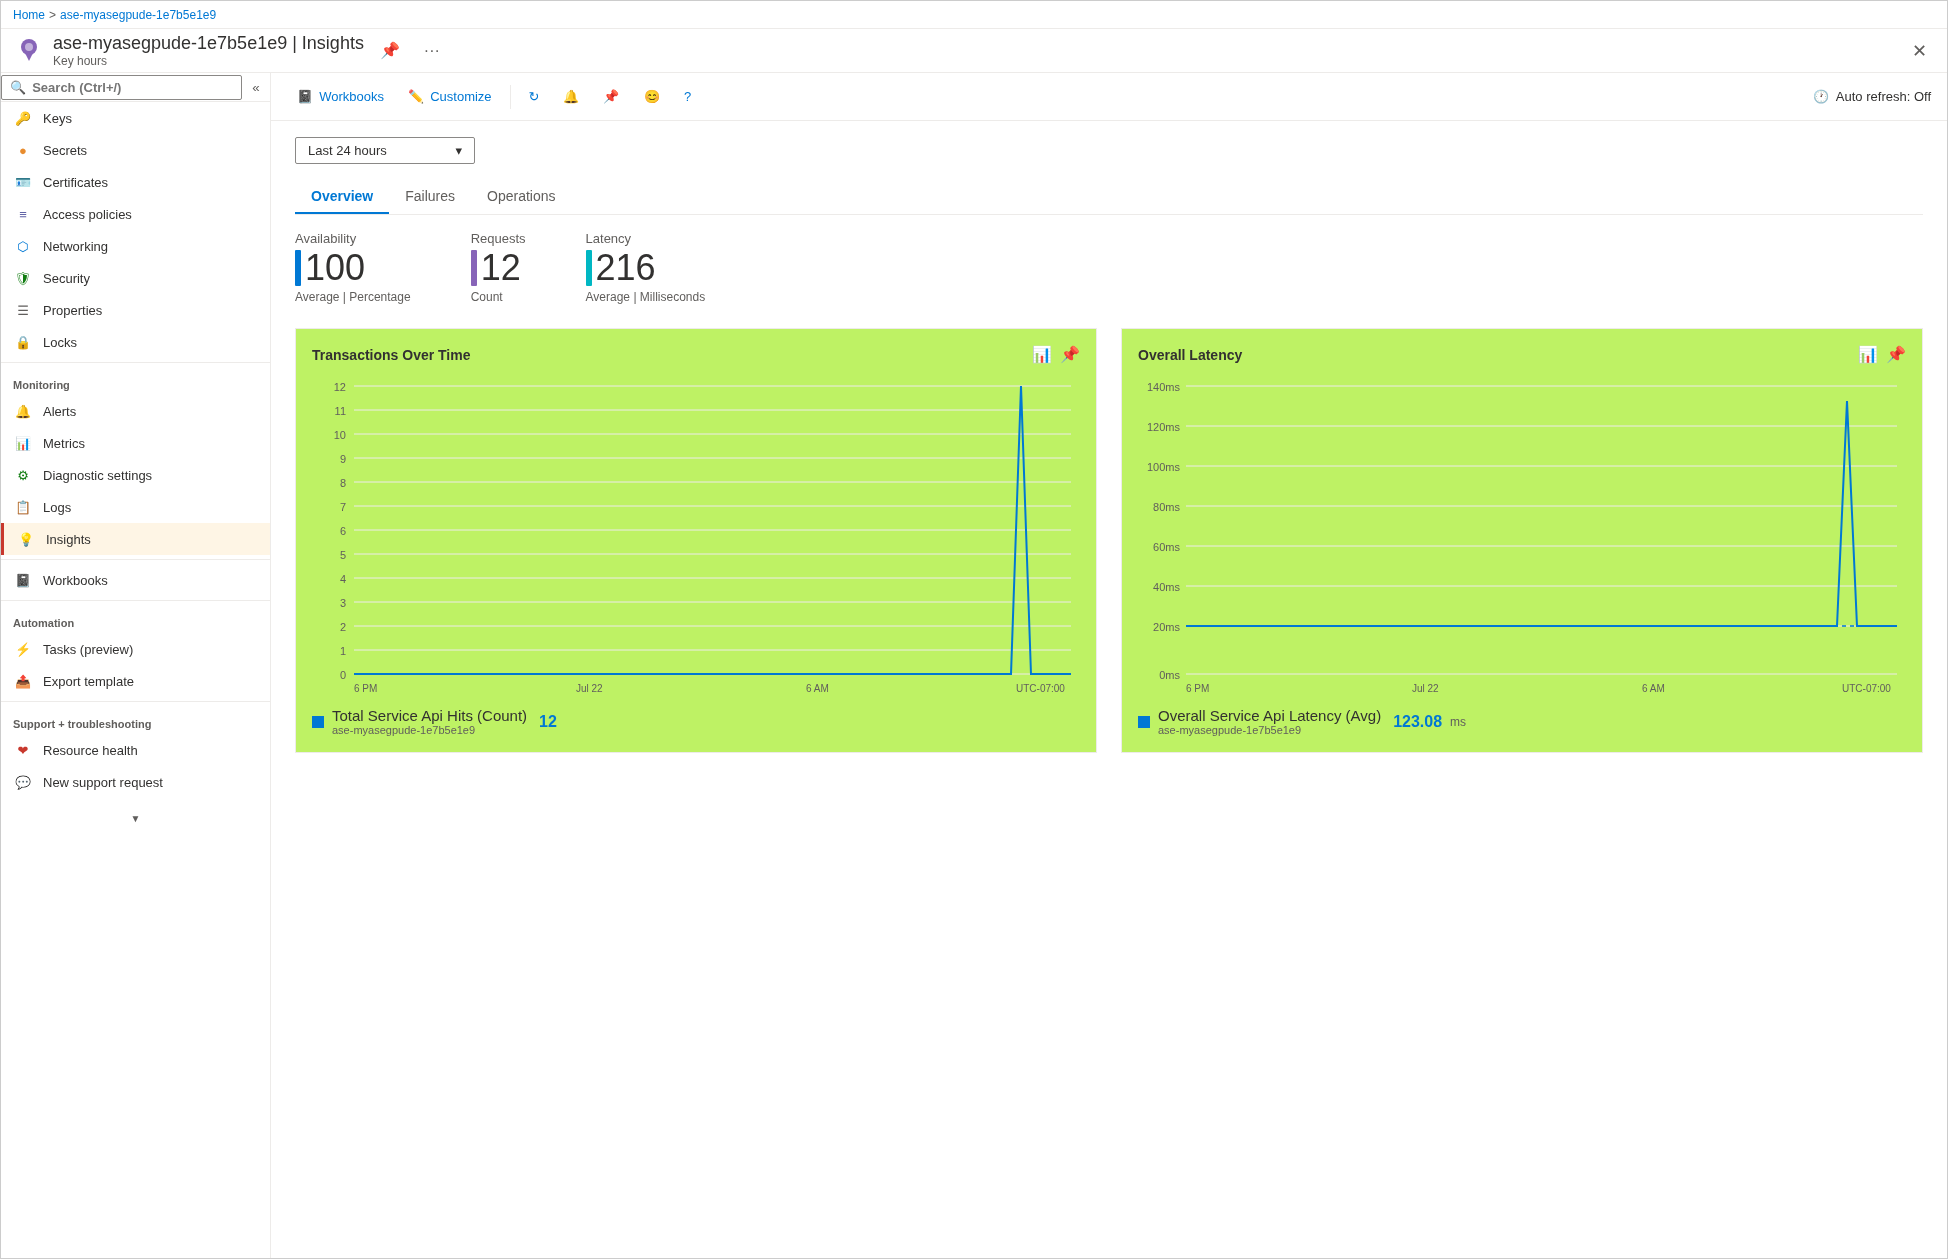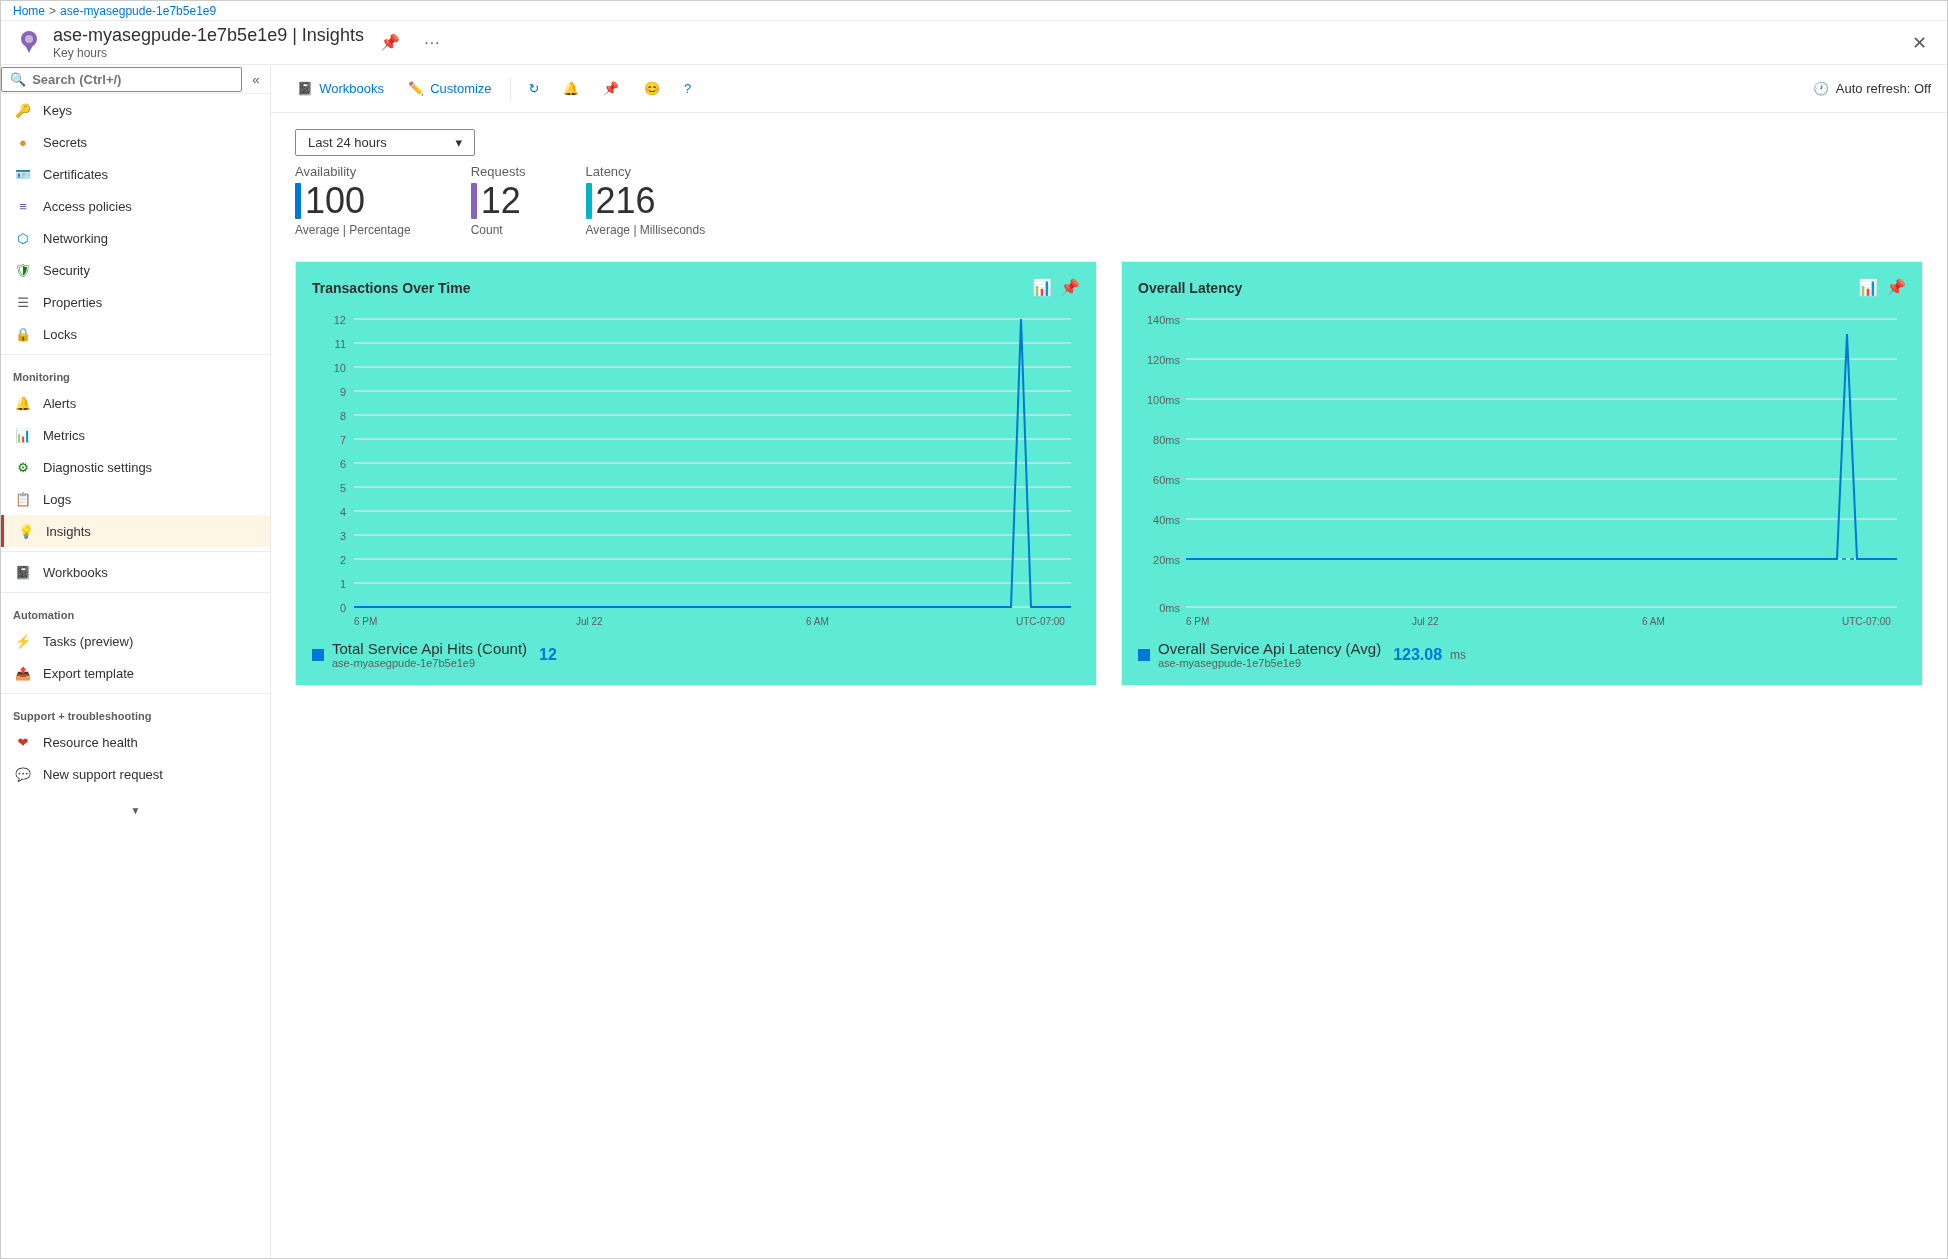--- a/index.html
+++ b/index.html
@@ -8,21 +8,21 @@
     .window { width: 1948px; height: 1259px; background: #fff; display: flex; flex-direction: column; border: 1px solid #ccc; }
 
     
     .top-bar { height: 44px; background: #fff; border-bottom: 1px solid #edebe9; display: flex; align-items: center; padding: 0 12px; gap: 8px; }
     .top-bar-icon { width: 32px; height: 32px; display: flex; align-items: center; justify-content: center; }
     .top-bar-title { font-size: 18px; font-weight: 400; flex: 1; }
     .top-bar-pin, .top-bar-ellipsis, .top-bar-close { cursor: pointer; padding: 4px 8px; color: #605e5c; font-size: 16px; }
     .top-bar-close { margin-left: auto; font-size: 18px; }
 
     
-    .breadcrumb { height: 20px; display: flex; align-items: center; padding: 0 12px; gap: 4px; font-size: 12px; color: #605e5c; border-bottom: 1px solid #edebe9; background: #fff; }
+    .breadcrumb { height: 28px; display: flex; align-items: center; padding: 0 12px; gap: 4px; font-size: 12px; color: #605e5c; border-bottom: 1px solid #edebe9; background: #fff; }
     .breadcrumb a { color: #0078d4; text-decoration: none; }
 
     
     .main-layout { display: flex; flex: 1; overflow: hidden; }
 
     
     .sidebar { width: 270px; min-width: 270px; background: #fff; border-right: 1px solid #edebe9; display: flex; flex-direction: column; overflow-y: auto; }
     .sidebar-search-box { width: 100%; border: 1px solid #8a8886; border-radius: 2px; padding: 4px 8px; display: flex; align-items: center; gap: 6px; background: #fff; }
     .sidebar-search-box input { border: none; outline: none; font-size: 13px; flex: 1; background: transparent; font-weight: bold; }
     .sidebar-collapse { width: 28px; height: 28px; display: flex; align-items: center; justify-content: center; cursor: pointer; color: #605e5c; border: none; background: transparent; }
@@ -62,21 +62,21 @@
     .metrics-row { display: flex; gap: 60px; margin-bottom: 24px; margin-top: 8px; }
     .metric-item { display: flex; flex-direction: column; }
     .metric-label { font-size: 13px; color: #605e5c; margin-bottom: 4px; }
     .metric-value-row { display: flex; align-items: flex-end; gap: 4px; }
     .metric-bar { width: 6px; height: 36px; border-radius: 1px; }
     .metric-value { font-size: 36px; font-weight: 300; color: #323130; line-height: 1; }
     .metric-sublabel { font-size: 12px; color: #605e5c; margin-top: 4px; }
 
     
     .charts-grid { display: grid; grid-template-columns: 1fr 1fr; gap: 24px; }
-    .chart-card { background: #5eead4; border: 1px solid #edebe9; padding: 16px; }
+    .chart-card { background: #bef264; border: 1px solid #edebe9; padding: 16px; }
     .chart-header { display: flex; align-items: center; justify-content: space-between; margin-bottom: 12px; }
     .chart-title { font-size: 14px; font-weight: 600; color: #323130; }
     .chart-actions { display: flex; gap: 8px; align-items: center; }
     .chart-action-btn { background: transparent; border: none; cursor: pointer; color: #605e5c; font-size: 16px; }
 
     
     .chart-svg-container { width: 100%; }
 
     
     .chart-legend { display: flex; align-items: center; gap: 8px; margin-top: 8px; }
@@ -258,20 +258,25 @@
         </div>
       </div>
 
       <div class="content-body">
 
         <div class="time-range-select">
           <span>Last 24 hours</span>
           <span class="chevron">▾</span>
         </div>
 
+        <div class="tabs">
+          <div class="tab active">Overview</div>
+          <div class="tab">Failures</div>
+          <div class="tab">Operations</div>
+        </div>
 
         <div class="metrics-row">
 
           <div class="metric-item">
             <span class="metric-label">Availability</span>
             <div class="metric-value-row">
               <div class="metric-bar" style="background:#0078d4;"></div>
               <span class="metric-value">100</span>
             </div>
             <span class="metric-sublabel">Average | Percentage</span>

